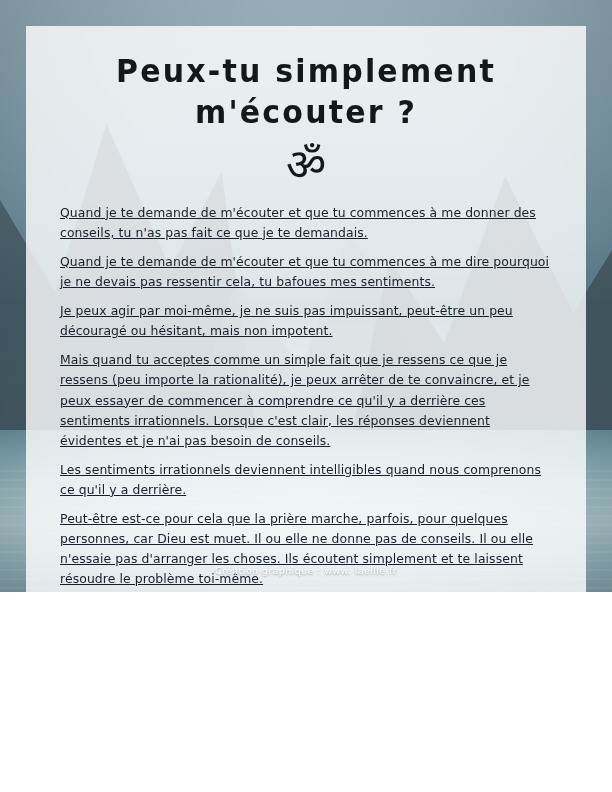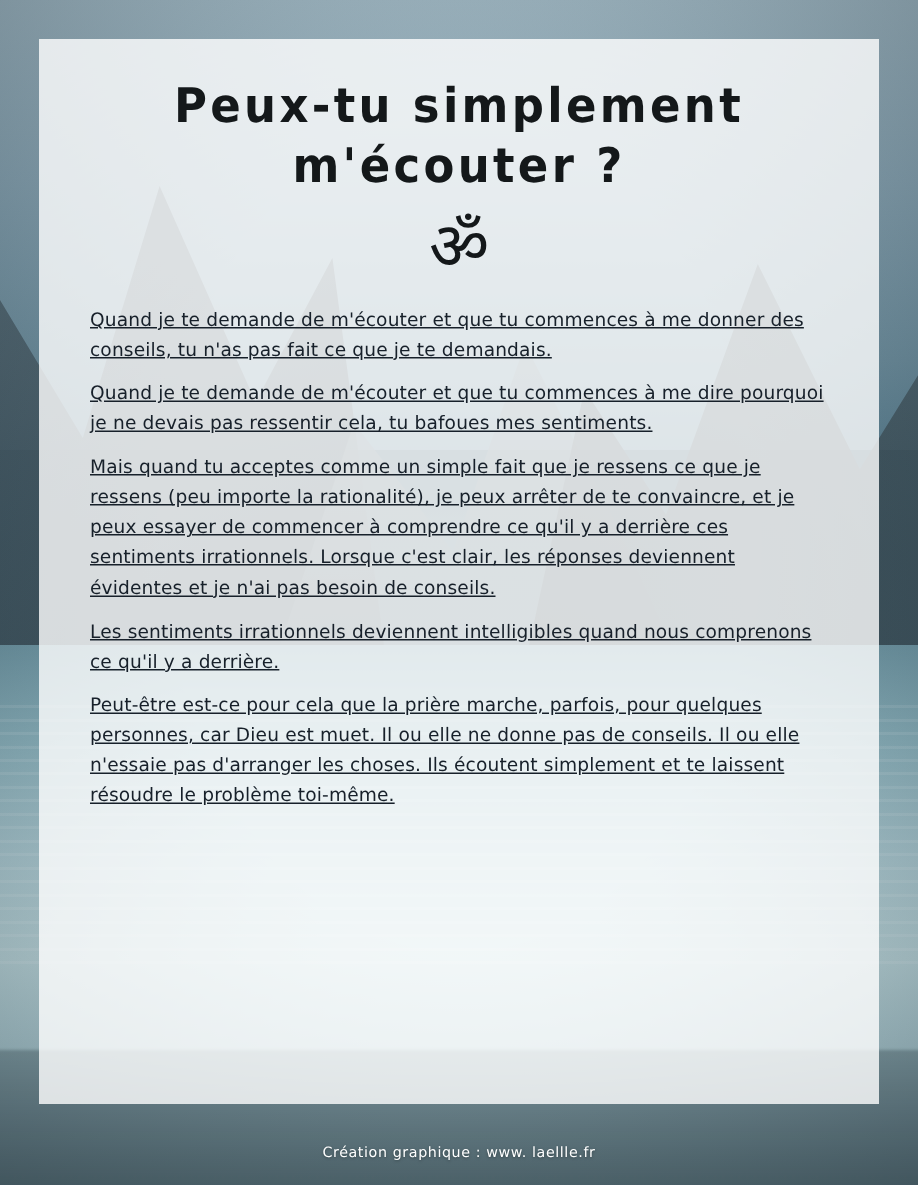--- a/index.html
+++ b/index.html
@@ -8,21 +8,21 @@
   }
   body {
     width: 612px;
     height: 792px;
     font-family: "DejaVu Sans", sans-serif;
     overflow: hidden;
   }
   .page {
     position: relative;
     width: 612px;
-    height: 790px;
+    height: 592px;
     overflow: hidden;
     background: linear-gradient(180deg,
         #8fa7b4 0%,
         #93aab6 6%,
         #7e98a6 14%,
         #5c7e8e 22%,
         #47697a 30%,
         #3e6070 38%,
         #486b79 46%,
         #5d8290 54%,
@@ -189,20 +189,21 @@
 
   <div class="card">
 
     <h1 class="title">Peux-tu simplement m'écouter ?</h1>
 
     <div class="om">ॐ</div>
 
     <div class="body-text">
       <p>Quand je te demande de m'écouter et que tu commences à me donner des conseils, tu n'as pas fait ce que je te demandais.</p>
       <p>Quand je te demande de m'écouter et que tu commences à me dire pourquoi je ne devais pas ressentir cela, tu bafoues mes sentiments.</p>
+      <p>Je peux agir par moi-même, je ne suis pas impuissant, peut-être un peu découragé ou hésitant, mais non impotent.</p>
       <p>Mais quand tu acceptes comme un simple fait que je ressens ce que je ressens (peu importe la rationalité), je peux arrêter de te convaincre, et je peux essayer de commencer à comprendre ce qu'il y a derrière ces sentiments irrationnels. Lorsque c'est clair, les réponses deviennent évidentes et je n'ai pas besoin de conseils.</p>
       <p>Les sentiments irrationnels deviennent intelligibles quand nous comprenons ce qu'il y a derrière.</p>
       <p>Peut-être est-ce pour cela que la prière marche, parfois, pour quelques personnes, car Dieu est muet. Il ou elle ne donne pas de conseils. Il ou elle n'essaie pas d'arranger les choses. Ils écoutent simplement et te laissent résoudre le problème toi-même.</p>
 
     </div>
 
   </div>
 
   <div class="footer">Création graphique : www. laellle.fr</div>
 

